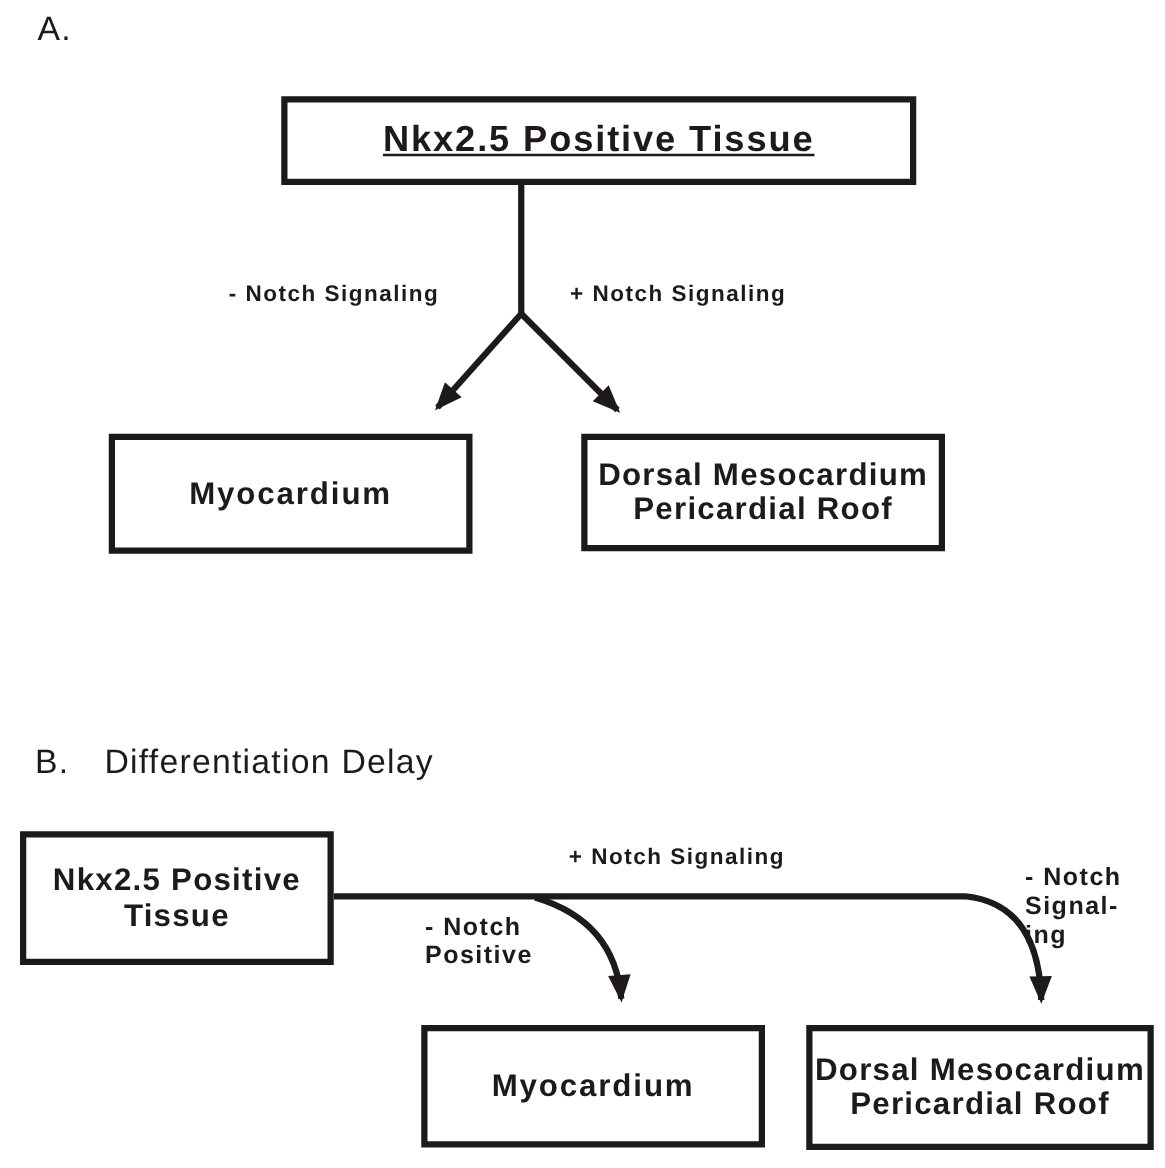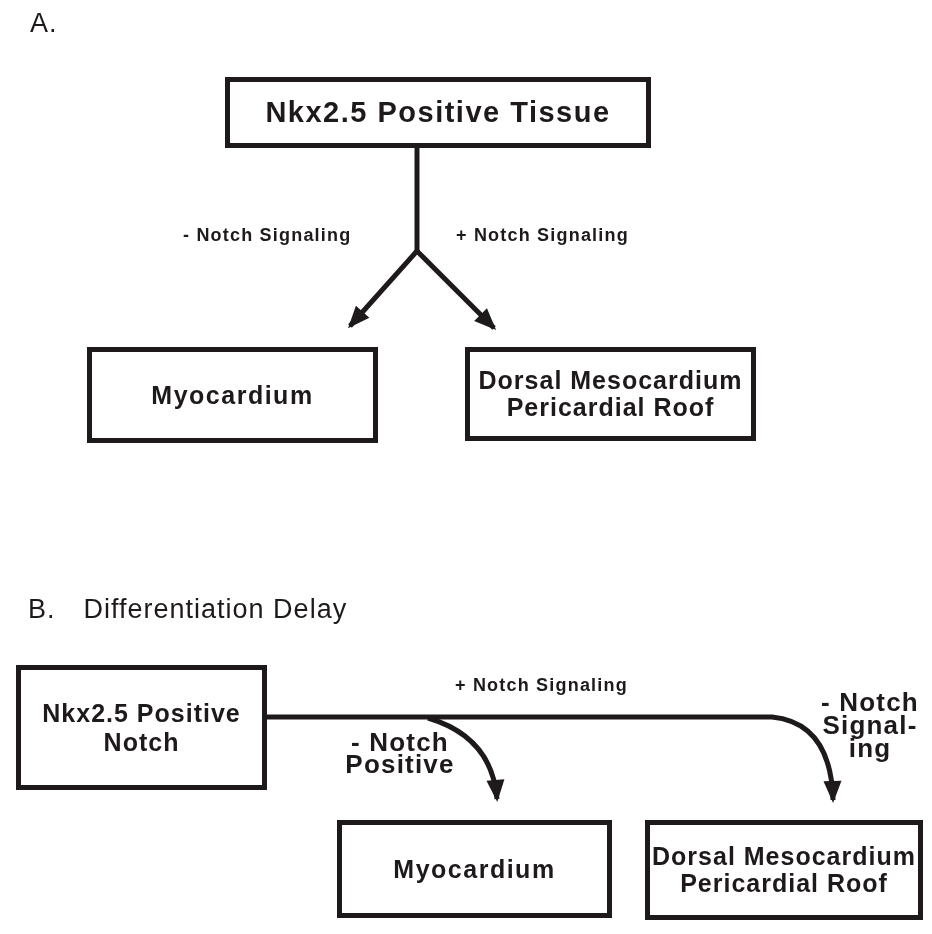--- a/index.html
+++ b/index.html
@@ -34,44 +34,43 @@
     box-sizing: border-box;
     border: 5px solid var(--ink);
     background: var(--paper);
     display: flex;
     flex-direction: column;
     align-items: center;
     justify-content: center;
     text-align: center;
     font-weight: 700;
   }
-  #box-a-root   { left: 225px; top: 77px;  width: 426px; height: 71px;  font-size: 29px; letter-spacing: 1.5px; }
+  #box-a-root   { left: 225px; top: 77px;  width: 508px; height: 71px;  font-size: 29px; letter-spacing: 1.5px; text-decoration: underline; }
   #box-a-myo    { left: 87px;  top: 347px; width: 291px; height: 96px;  font-size: 25px; letter-spacing: 1.5px; }
   #box-a-dorsal { left: 465px; top: 347px; width: 291px; height: 94px;  font-size: 25px; letter-spacing: 1px; line-height: 1.1; }
-  #box-b-root   { left: 16px;  top: 665px; width: 251px; height: 125px; font-size: 25px; letter-spacing: 1px; line-height: 1.15; }
+  #box-b-root   { left: 16px;  top: 665px; width: 251px; height: 107px; font-size: 25px; letter-spacing: 1px; line-height: 1.15; }
   #box-b-myo    { left: 337px; top: 820px; width: 275px; height: 98px;  font-size: 25px; letter-spacing: 1.5px; }
   #box-b-dorsal { left: 645px; top: 820px; width: 278px; height: 100px; font-size: 25px; letter-spacing: 1px; line-height: 1.1; }
 
   .sig-label {
     position: absolute;
     font-weight: 700;
     font-size: 18px;
     letter-spacing: 1.2px;
     white-space: nowrap;
   }
   #a-sig-minus { left: 183px; top: 225px; }
   #a-sig-plus  { left: 456px; top: 225px; }
   #b-sig-plus  { left: 455px; top: 675px; }
 
   .sig-label-multi {
     position: absolute;
     font-weight: 700;
-    font-size: 26px;
+    font-size: 20px;
     letter-spacing: 1.2px;
-    text-align: center;
   }
   #b-sig-left  { left: 340px; top: 731px; width: 120px; line-height: 22px; }
   #b-sig-right { left: 820px; top: 691px; width: 100px; line-height: 23px; }
 </style>
 </head>
 <body>
 
 <div id="figure">
 
   <svg id="connectors" viewBox="0 0 932 934">
@@ -113,21 +112,21 @@
     <span>Pericardial Roof</span>
   </div>
 
   <div class="panel-title" id="title-b">
     <span>B.</span>
     <span>Differentiation Delay</span>
   </div>
 
   <div class="node-box" id="box-b-root">
     <span>Nkx2.5 Positive</span>
-    <span>Notch</span>
+    <span>Tissue</span>
   </div>
 
   <div class="sig-label" id="b-sig-plus">
     <span>+ Notch Signaling</span>
   </div>
 
   <div class="sig-label-multi" id="b-sig-left">
     <div>- Notch</div>
     <div>Positive</div>
   </div>

